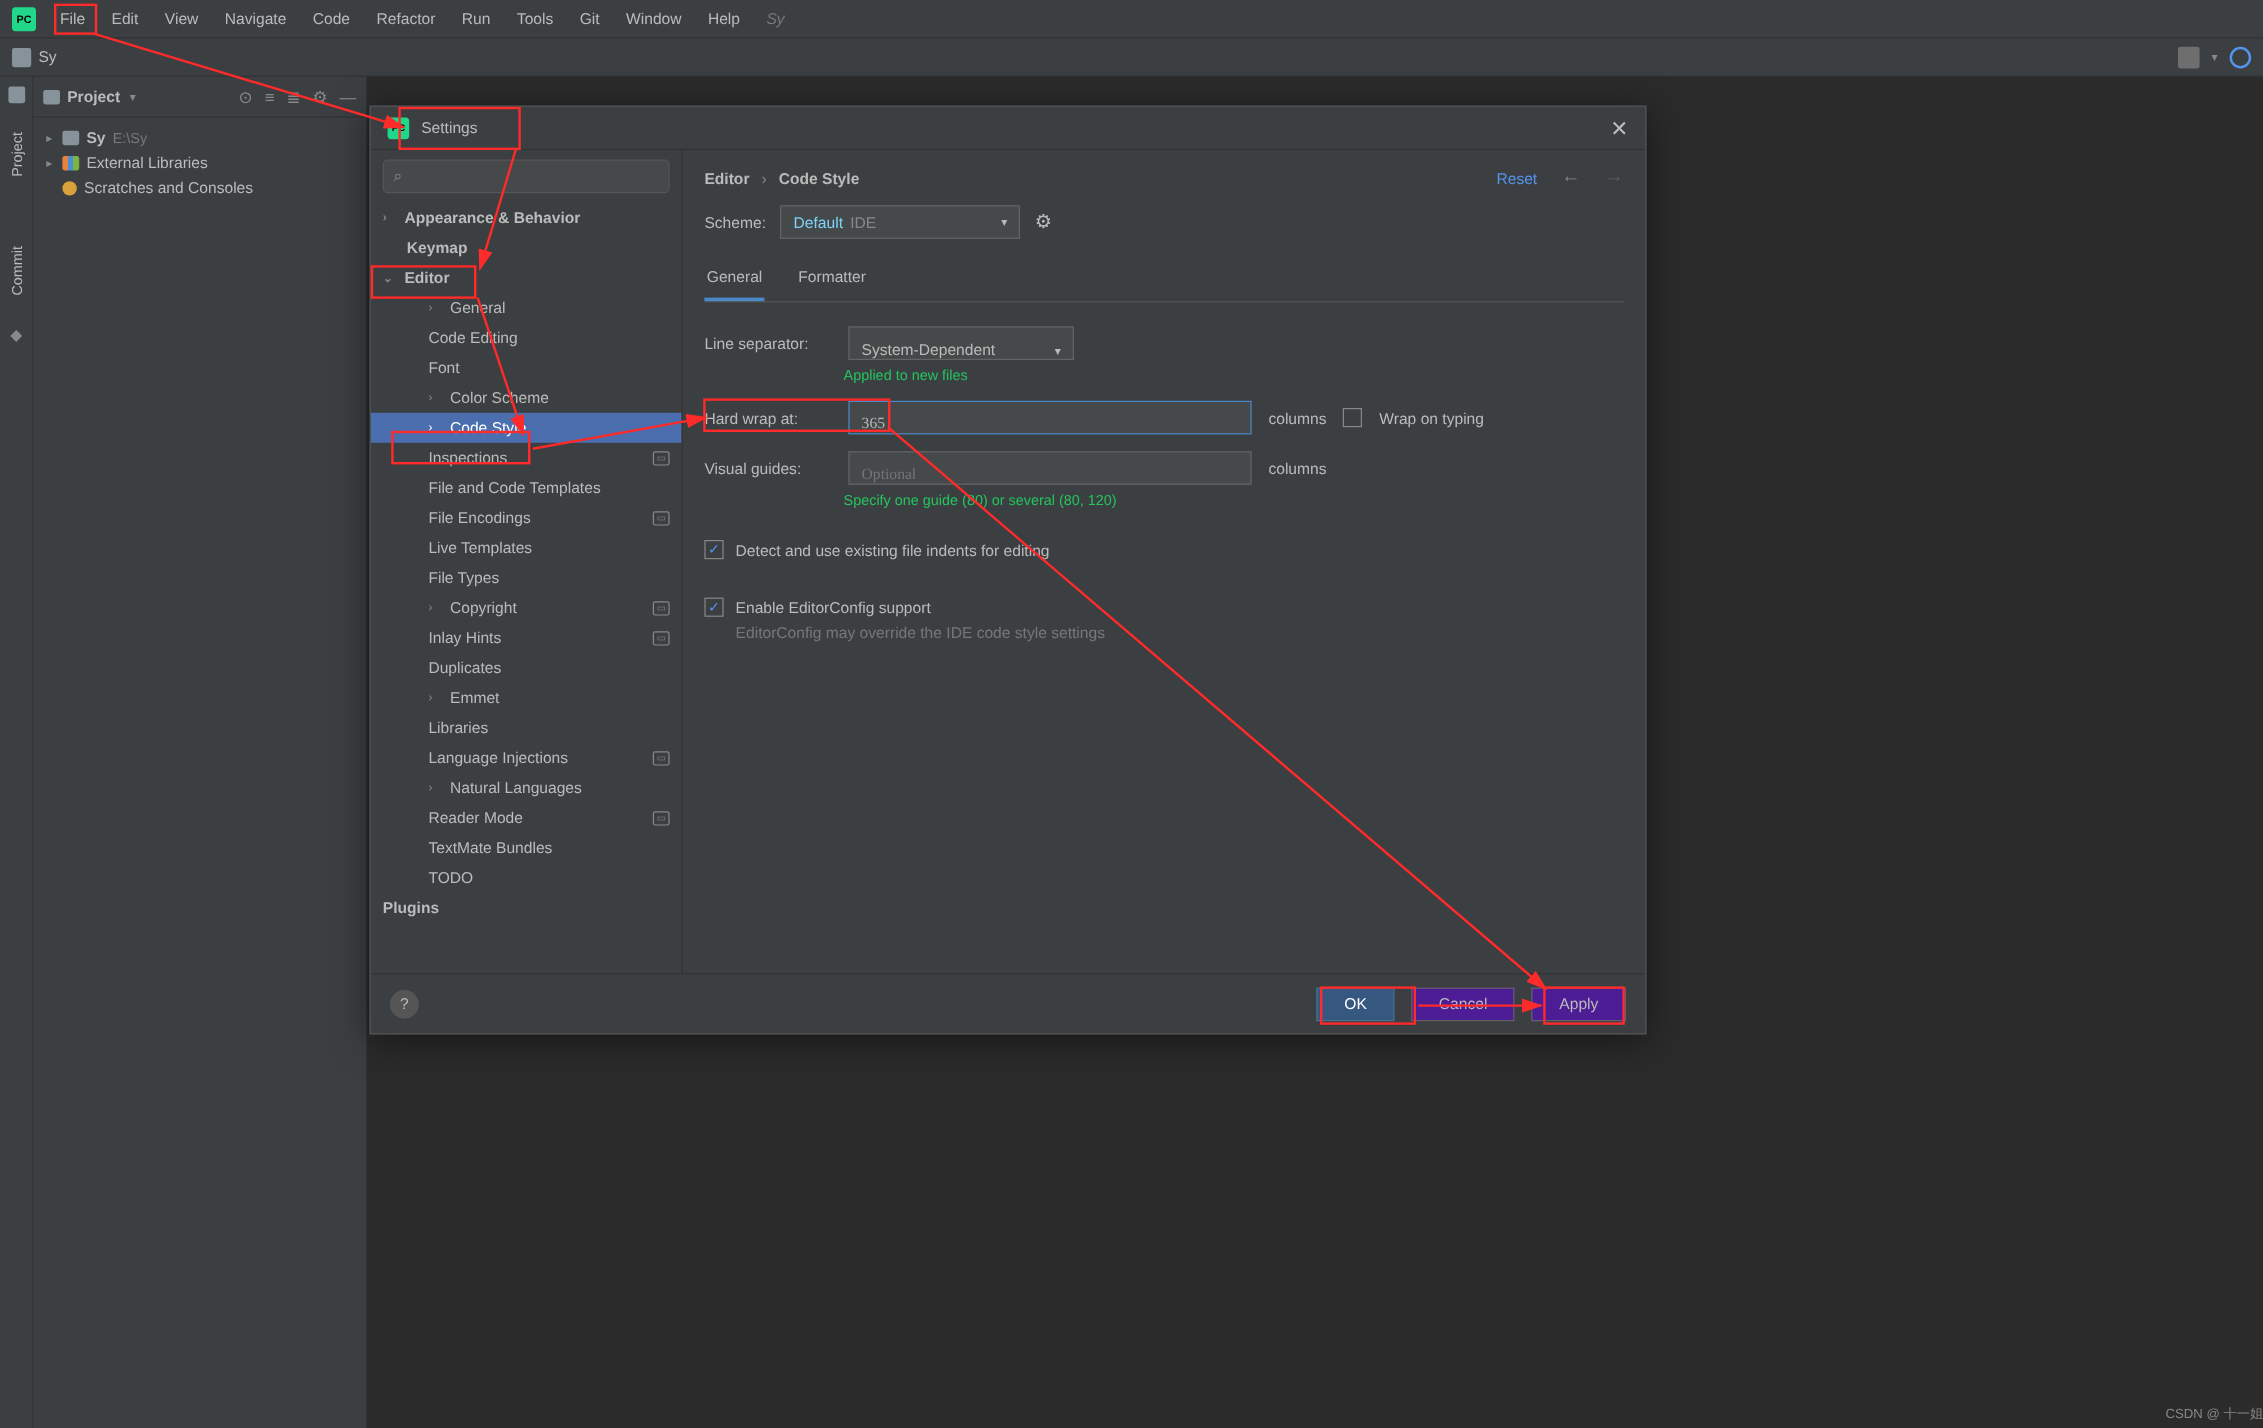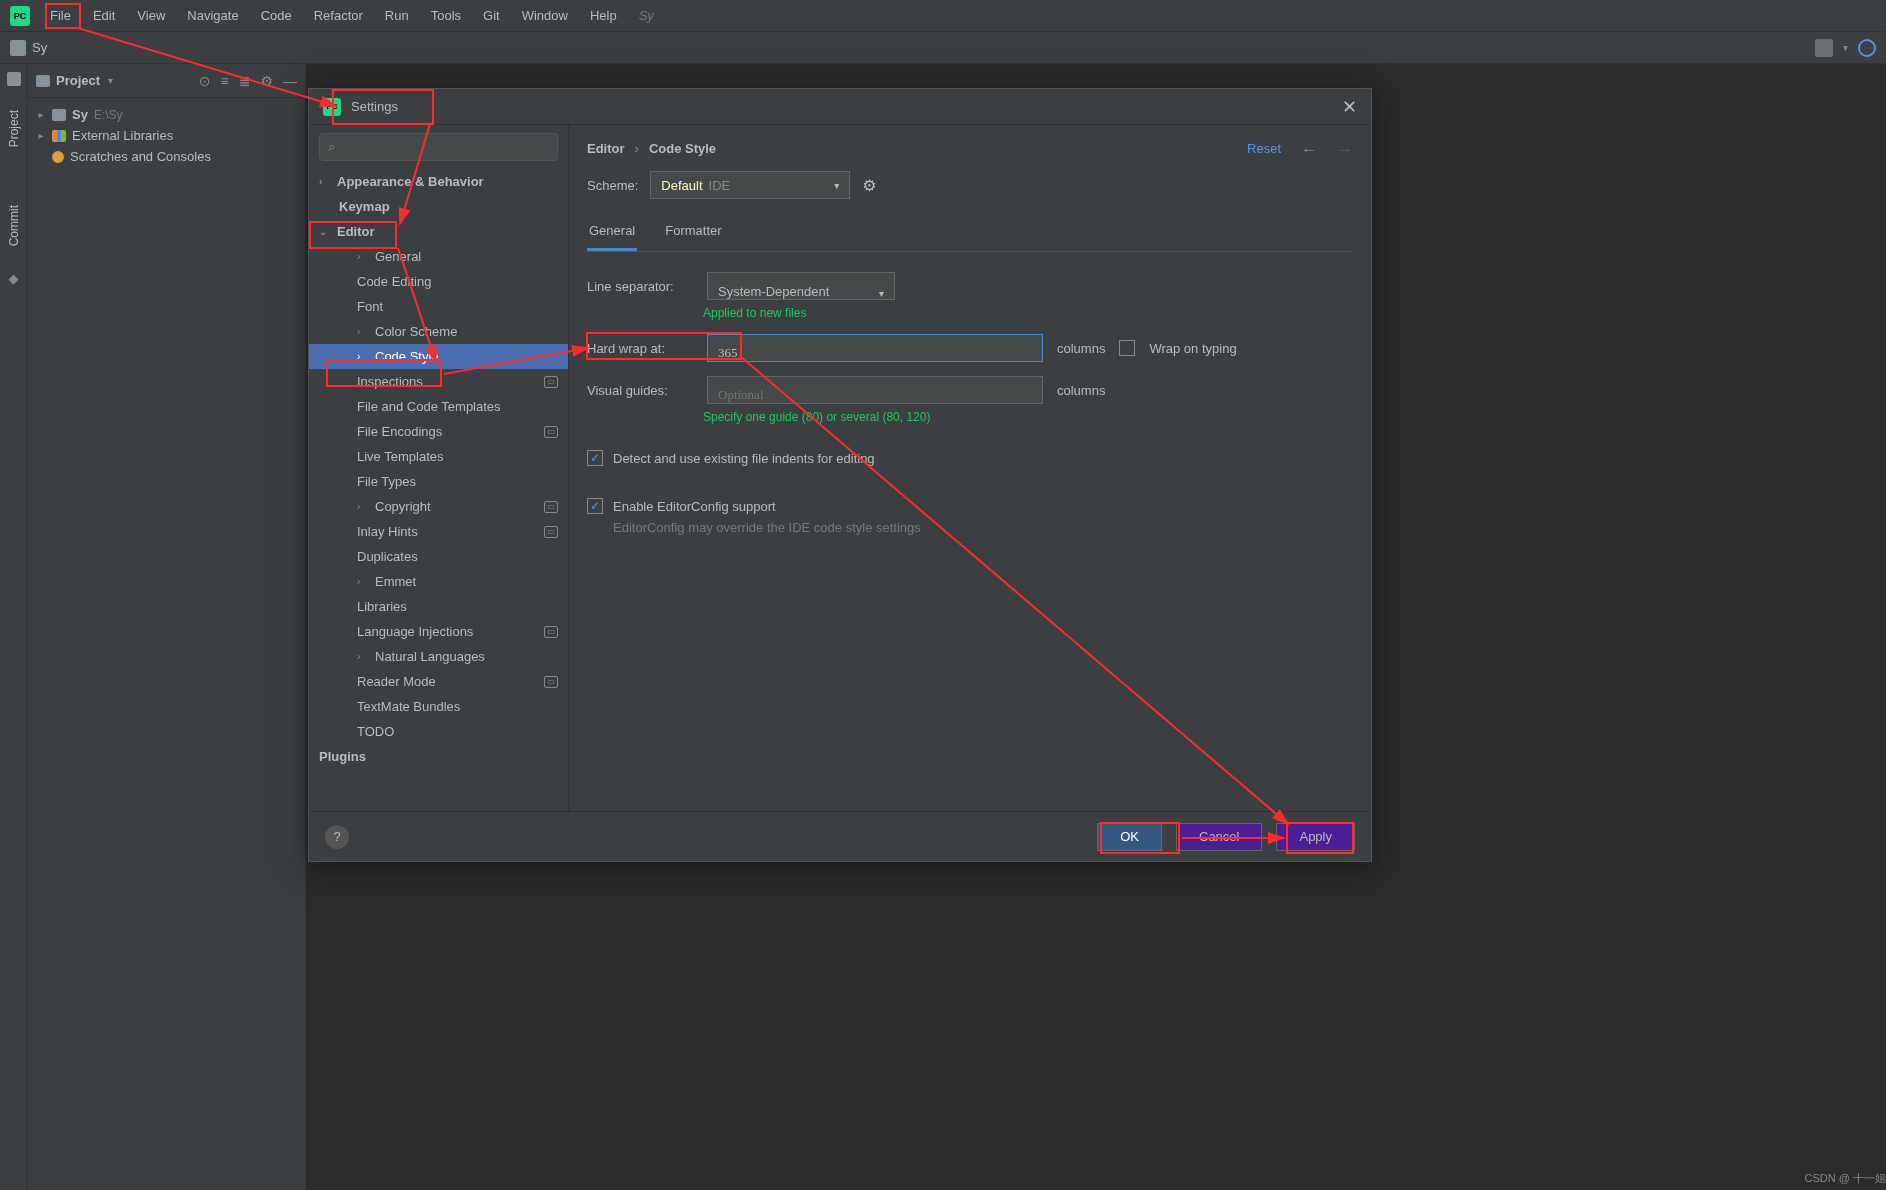--- a/index.html
+++ b/index.html
@@ -63,21 +63,21 @@
 .sd-right{flex:1;display:flex;flex-direction:column;padding:14px 18px;}
 .breadcrumb{display:flex;align-items:center;gap:10px;margin-bottom:14px;}
 .breadcrumb .bc{color:#bbb;font-weight:bold;}
 .breadcrumb .sep{color:#888;}
 .breadcrumb .reset{margin-left:auto;color:#5394ec;cursor:pointer;}
 .breadcrumb .nav-arr{color:#888;margin-left:10px;font-size:16px;}
 
 .scheme-row{display:flex;align-items:center;gap:12px;margin-bottom:18px;}
 .scheme-row label{color:#bbb;}
 .scheme-dd{width:200px;height:28px;background:#45494a;border:1px solid #646464;display:flex;align-items:center;padding:0 10px;gap:6px;}
-.scheme-dd .def{color:#fef9c3;}
+.scheme-dd .def{color:#7dd3fc;}
 .scheme-dd .ide{color:#888;}
 .scheme-dd .ddarr{margin-left:auto;color:#bbb;font-size:10px;}
 .gear{color:#bbb;font-size:16px;}
 
 .tabs{display:flex;gap:26px;border-bottom:1px solid #555;margin-bottom:20px;}
 .tab{padding:6px 2px 10px;color:#bbb;cursor:pointer;border-bottom:3px solid transparent;}
 .tab.active{color:#bbb;border-bottom-color:#4a88c7;}
 
 .form-row{display:flex;align-items:center;gap:14px;margin-bottom:6px;}
 .form-row .flabel{width:106px;color:#bbb;}

